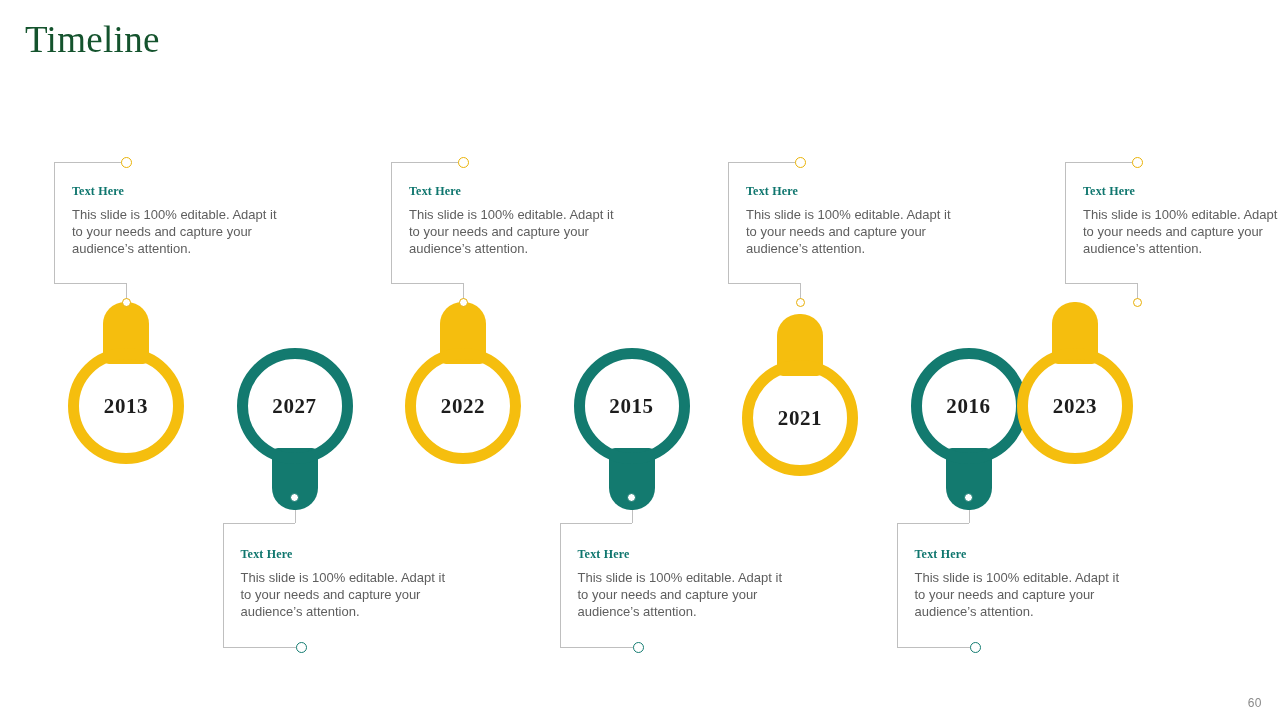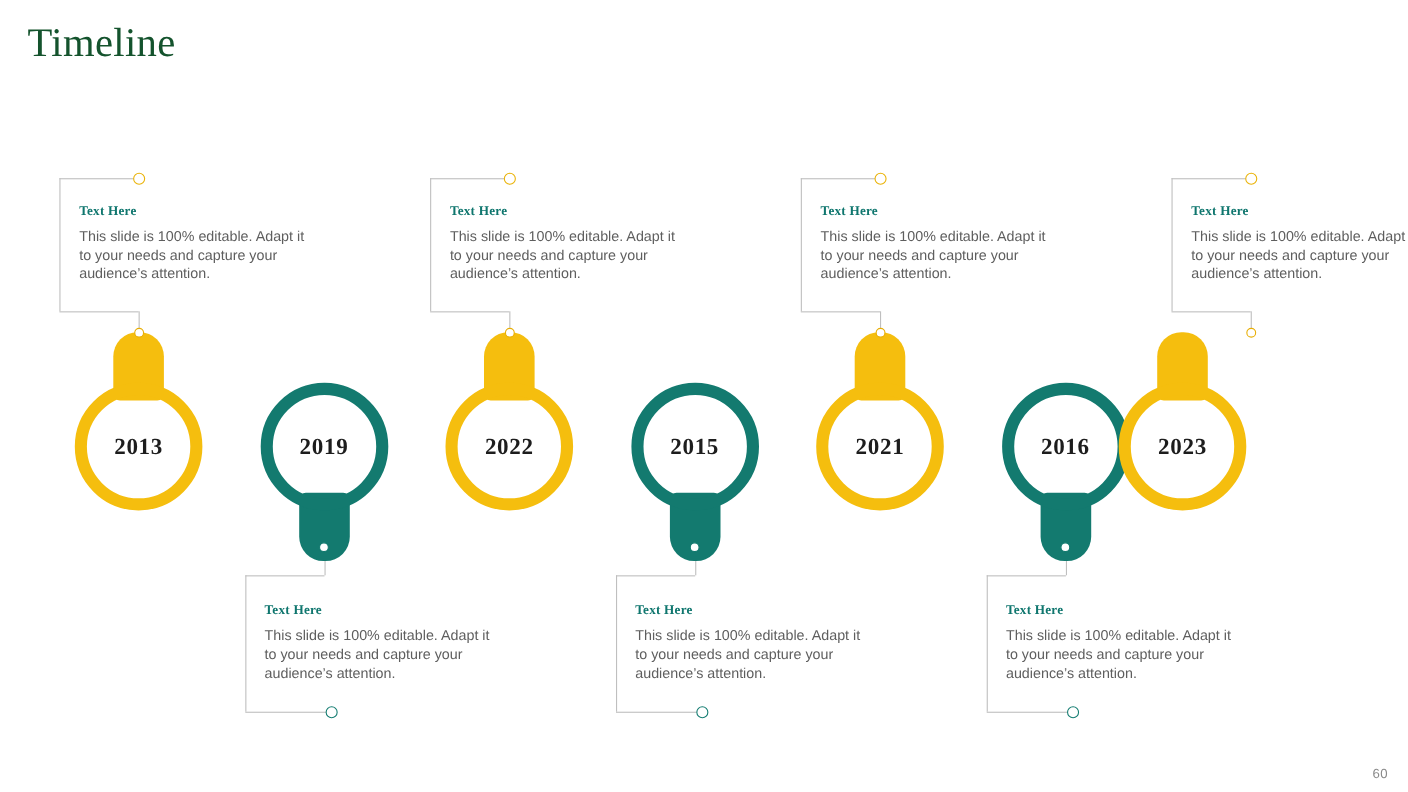--- a/index.html
+++ b/index.html
@@ -170,21 +170,21 @@
       <div class="vline" style="left: 54px; top: 162px; height: 121px;"></div>
       <div class="hline" style="left: 54px; top: 283px; width: 72px;"></div>
       <div class="end-dot yellow" style="left: 120.5px; top: 156.5px;"></div>
       <div class="txt-block" style="left: 72px; top: 173px;">
         <div class="heading">Text Here</div>
         <div class="body">This slide is 100% editable. Adapt it to your needs and capture your audience’s attention.</div>
       </div>
       <div class="bulb down" style="left: 236.5px; top: 348px;">
         <div class="cap" style="background: rgb(19, 122, 111);"></div>
         <div class="ring" style="border-color: rgb(19, 122, 111);"></div>
-        <div class="year">2019</div>
+        <div class="year">2027</div>
       </div>
       <div class="tip-dot teal" style="left: 290px; top: 492.5px;"></div>
       <div class="vline" style="left: 294.5px; top: 497px; height: 26px;"></div>
       <div class="hline" style="left: 222.5px; top: 523px; width: 72px;"></div>
       <div class="vline" style="left: 222.5px; top: 523px; height: 124px;"></div>
       <div class="hline" style="left: 222.5px; top: 647px; width: 78px;"></div>
       <div class="end-dot teal" style="left: 295.5px; top: 641.5px;"></div>
       <div class="txt-block" style="left: 240.5px; top: 536px;">
         <div class="heading">Text Here</div>
         <div class="body">This slide is 100% editable. Adapt it to your needs and capture your audience’s attention.</div>
@@ -212,21 +212,21 @@
       <div class="tip-dot teal" style="left: 627px; top: 492.5px;"></div>
       <div class="vline" style="left: 631.5px; top: 497px; height: 26px;"></div>
       <div class="hline" style="left: 559.5px; top: 523px; width: 72px;"></div>
       <div class="vline" style="left: 559.5px; top: 523px; height: 124px;"></div>
       <div class="hline" style="left: 559.5px; top: 647px; width: 78px;"></div>
       <div class="end-dot teal" style="left: 632.5px; top: 641.5px;"></div>
       <div class="txt-block" style="left: 577.5px; top: 536px;">
         <div class="heading">Text Here</div>
         <div class="body">This slide is 100% editable. Adapt it to your needs and capture your audience’s attention.</div>
       </div>
-      <div class="bulb up" style="left: 742px; top: 348px; text-align: right;">
+      <div class="bulb up" style="left: 742px; top: 360px; text-align: right;">
         <div class="cap" style="background: rgb(245, 190, 14);"></div>
         <div class="ring" style="border-color: rgb(245, 190, 14);"></div>
         <div class="year">2021</div>
       </div>
       <div class="tip-dot yellow" style="left: 795.5px; top: 297.5px;"></div>
       <div class="vline" style="left: 800px; top: 283px; height: 19px;"></div>
       <div class="hline" style="left: 728px; top: 162px; width: 72px;"></div>
       <div class="vline" style="left: 728px; top: 162px; height: 121px;"></div>
       <div class="hline" style="left: 728px; top: 283px; width: 72px;"></div>
       <div class="end-dot yellow" style="left: 794.5px; top: 156.5px;"></div>

